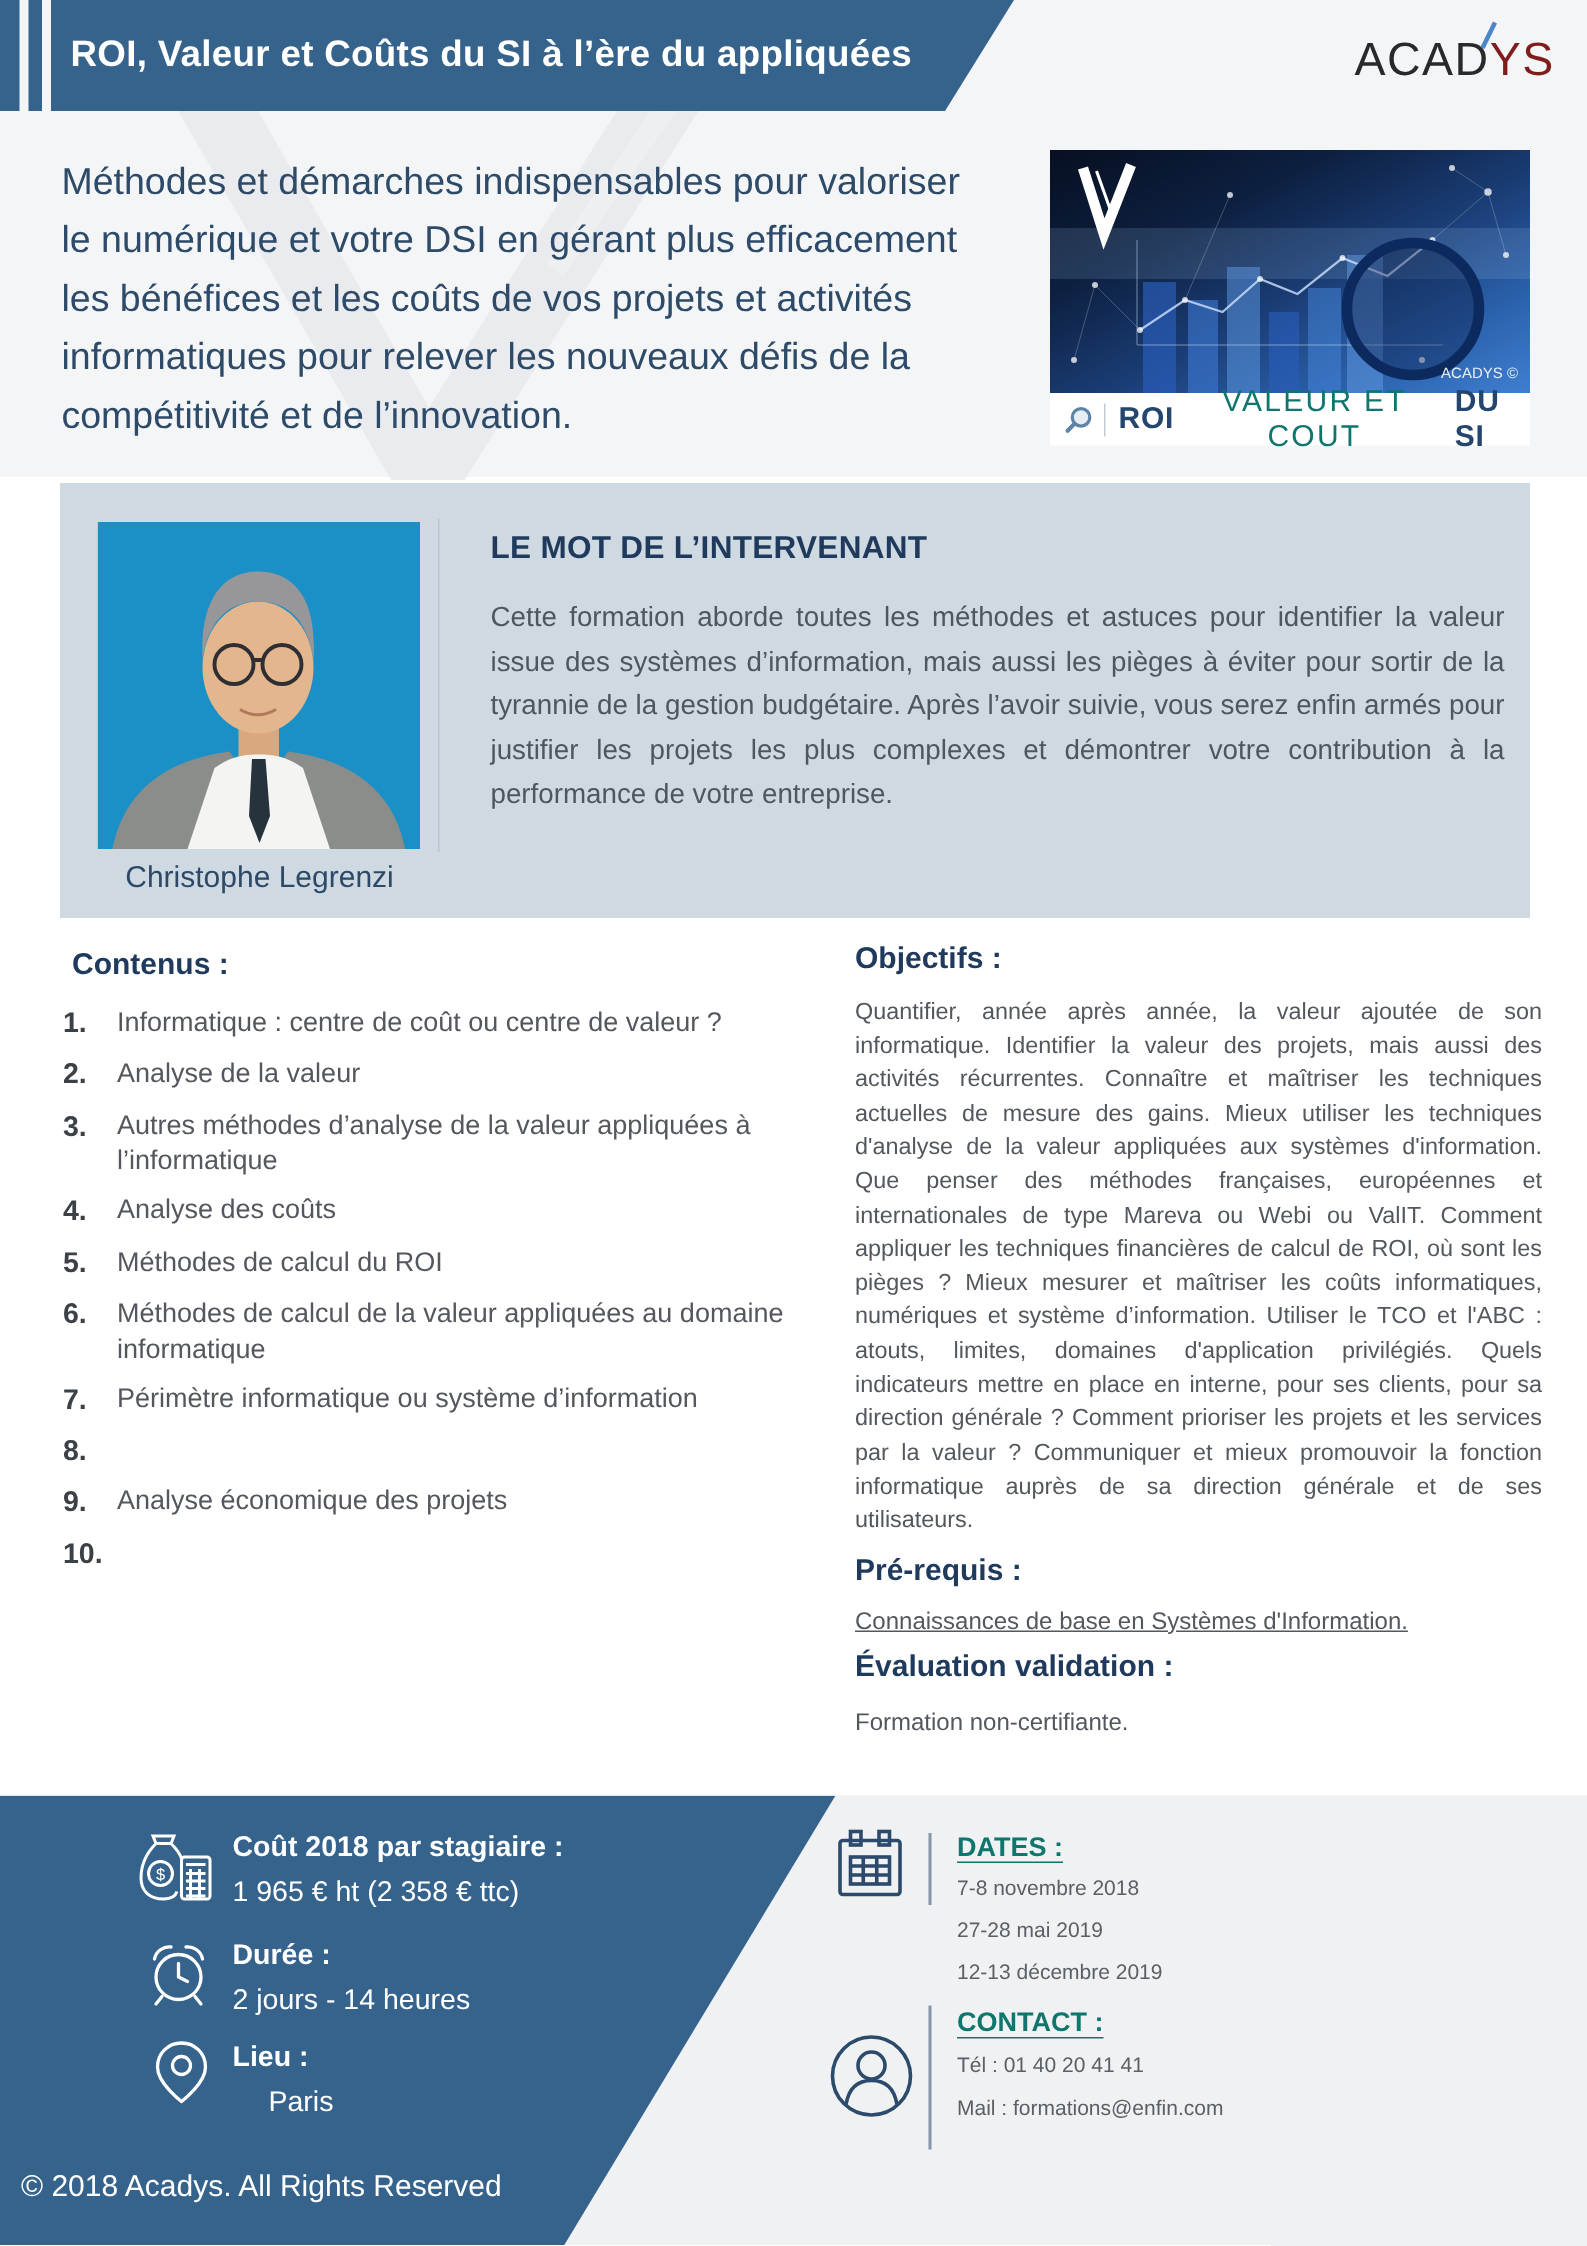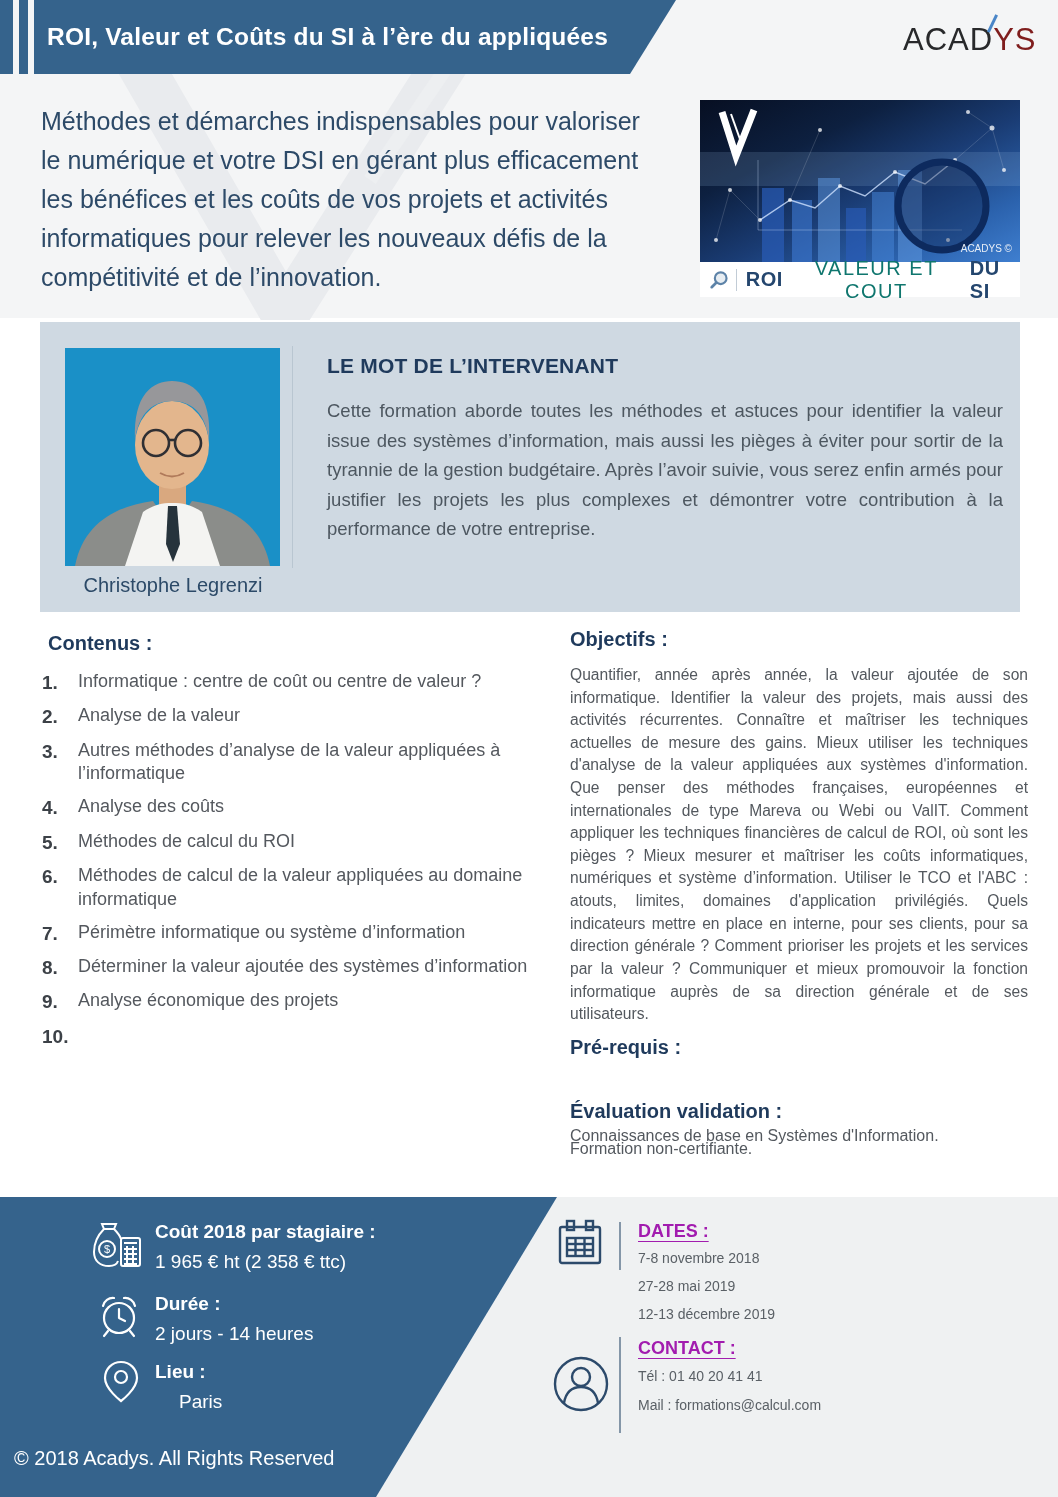--- a/index.html
+++ b/index.html
@@ -60,21 +60,21 @@
 
   
   .footer{position:absolute;left:0;top:1197px;width:1058px;height:300px;background:#eff1f2;}
   .footer-blue{position:absolute;left:0;top:0;width:1058px;height:300px;background:#35638c;
          clip-path:polygon(0 0,557px 0,376px 300px,0 300px);}
   .f-icon{position:absolute;}
   .f-label{position:absolute;left:155px;color:#ffffff;font-size:19px;font-weight:bold;}
   .f-value{position:absolute;left:155px;color:#ffffff;font-size:19px;}
   .copyright{position:absolute;left:14px;top:250px;color:#ffffff;font-size:20px;}
 
-  .r-head{position:absolute;left:638px;color:#a21caf;font-size:18px;font-weight:bold;
+  .r-head{position:absolute;left:638px;color:#0f766e;font-size:18px;font-weight:bold;
          text-decoration:underline;text-underline-offset:4px;}
   .r-line{position:absolute;left:638px;color:#5a6066;font-size:14px;}
   .v-div{position:absolute;left:619px;width:2px;background:#2c4a6b;opacity:.55;}
 </style>
 </head>
 <body>
 
 <div class="page">
 
   <div class="top-band">
@@ -206,35 +206,34 @@
     <div class="c-item">
         <span class="c-num">6.</span>
         <span>Méthodes de calcul de la valeur appliquées au domaine informatique</span>
       </div>
     <div class="c-item">
         <span class="c-num">7.</span>
         <span>Périmètre informatique ou système d’information</span>
       </div>
     <div class="c-item">
         <span class="c-num">8.</span>
-        <span>Déterminer la valeur ajoutée des systèmes d’information</span>
       </div>
     <div class="c-item">
         <span class="c-num">9.</span>
         <span>Analyse économique des projets</span>
       </div>
     <div class="c-item">
         <span class="c-num">10.</span>
       </div>
   </div>
 
   <div class="h-navy" style="left:570px;top:628px;">Objectifs :</div>
   <div class="objectives-body">Quantifier, année après année, la valeur ajoutée de son informatique. Identifier la valeur des projets, mais aussi des activités récurrentes. Connaître et maîtriser les techniques actuelles de mesure des gains. Mieux utiliser les techniques d'analyse de la valeur appliquées aux systèmes d'information. Que penser des méthodes françaises, européennes et internationales de type Mareva ou Webi ou ValIT.  Comment appliquer les techniques financières de calcul de ROI, où sont les pièges ? Mieux mesurer et maîtriser les coûts informatiques, numériques et système d’information. Utiliser le TCO et l'ABC : atouts, limites, domaines d'application privilégiés. Quels indicateurs mettre en place en interne, pour ses clients, pour sa direction générale ? Comment prioriser les projets et les services par la valeur ? Communiquer et mieux promouvoir la fonction informatique auprès de sa direction générale et de ses utilisateurs.</div>
   <div class="h-navy" style="left:570px;top:1036px;">Pré-requis :</div>
-  <div class="small-gray" style="top:1127px;">Connaissances de base en Systèmes d'Information.</div>
+  <div class="small-gray" style="top:1073px;text-decoration:underline;">Connaissances de base en Systèmes d'Information.</div>
   <div class="h-navy" style="left:570px;top:1100px;">Évaluation validation :</div>
   <div class="small-gray" style="top:1140px;">Formation non-certifiante.</div>
 
   <div class="footer">
     <div class="footer-blue"></div>
 
     <svg class="f-icon" style="left:92px;top:24px;" width="50" height="50" viewBox="0 0 50 50">
       <g stroke="#ffffff" stroke-width="2" fill="none">
         <path d="M12,8 L22,8 L24,3 L10,3 Z"></path>
         <path d="M12,8 C5,15 2,23 2,31 C2,40 8,45 17,45 C22,45 25,43 26,40"></path>
@@ -298,16 +297,16 @@
     <svg class="f-icon" style="left:552px;top:158px;" width="58" height="58" viewBox="0 0 58 58">
       <g stroke="#2c4a6b" stroke-width="2.4" fill="none">
         <circle cx="29" cy="29" r="26"></circle>
         <circle cx="29" cy="22" r="9"></circle>
         <path d="M12,48 C14,36 21,32 29,32 C37,32 44,36 46,48"></path>
       </g>
     </svg>
     <div class="v-div" style="top:140px;height:96px;"></div>
     <div class="r-head" style="top:141px;">CONTACT :</div>
     <div class="r-line" style="top:171px;">Tél : 01 40 20 41 41</div>
-    <div class="r-line" style="top:200px;">Mail : formations@calcul.com</div>
+    <div class="r-line" style="top:200px;">Mail : formations@enfin.com</div>
   </div>
 
 </div>
 
 </body></html>

